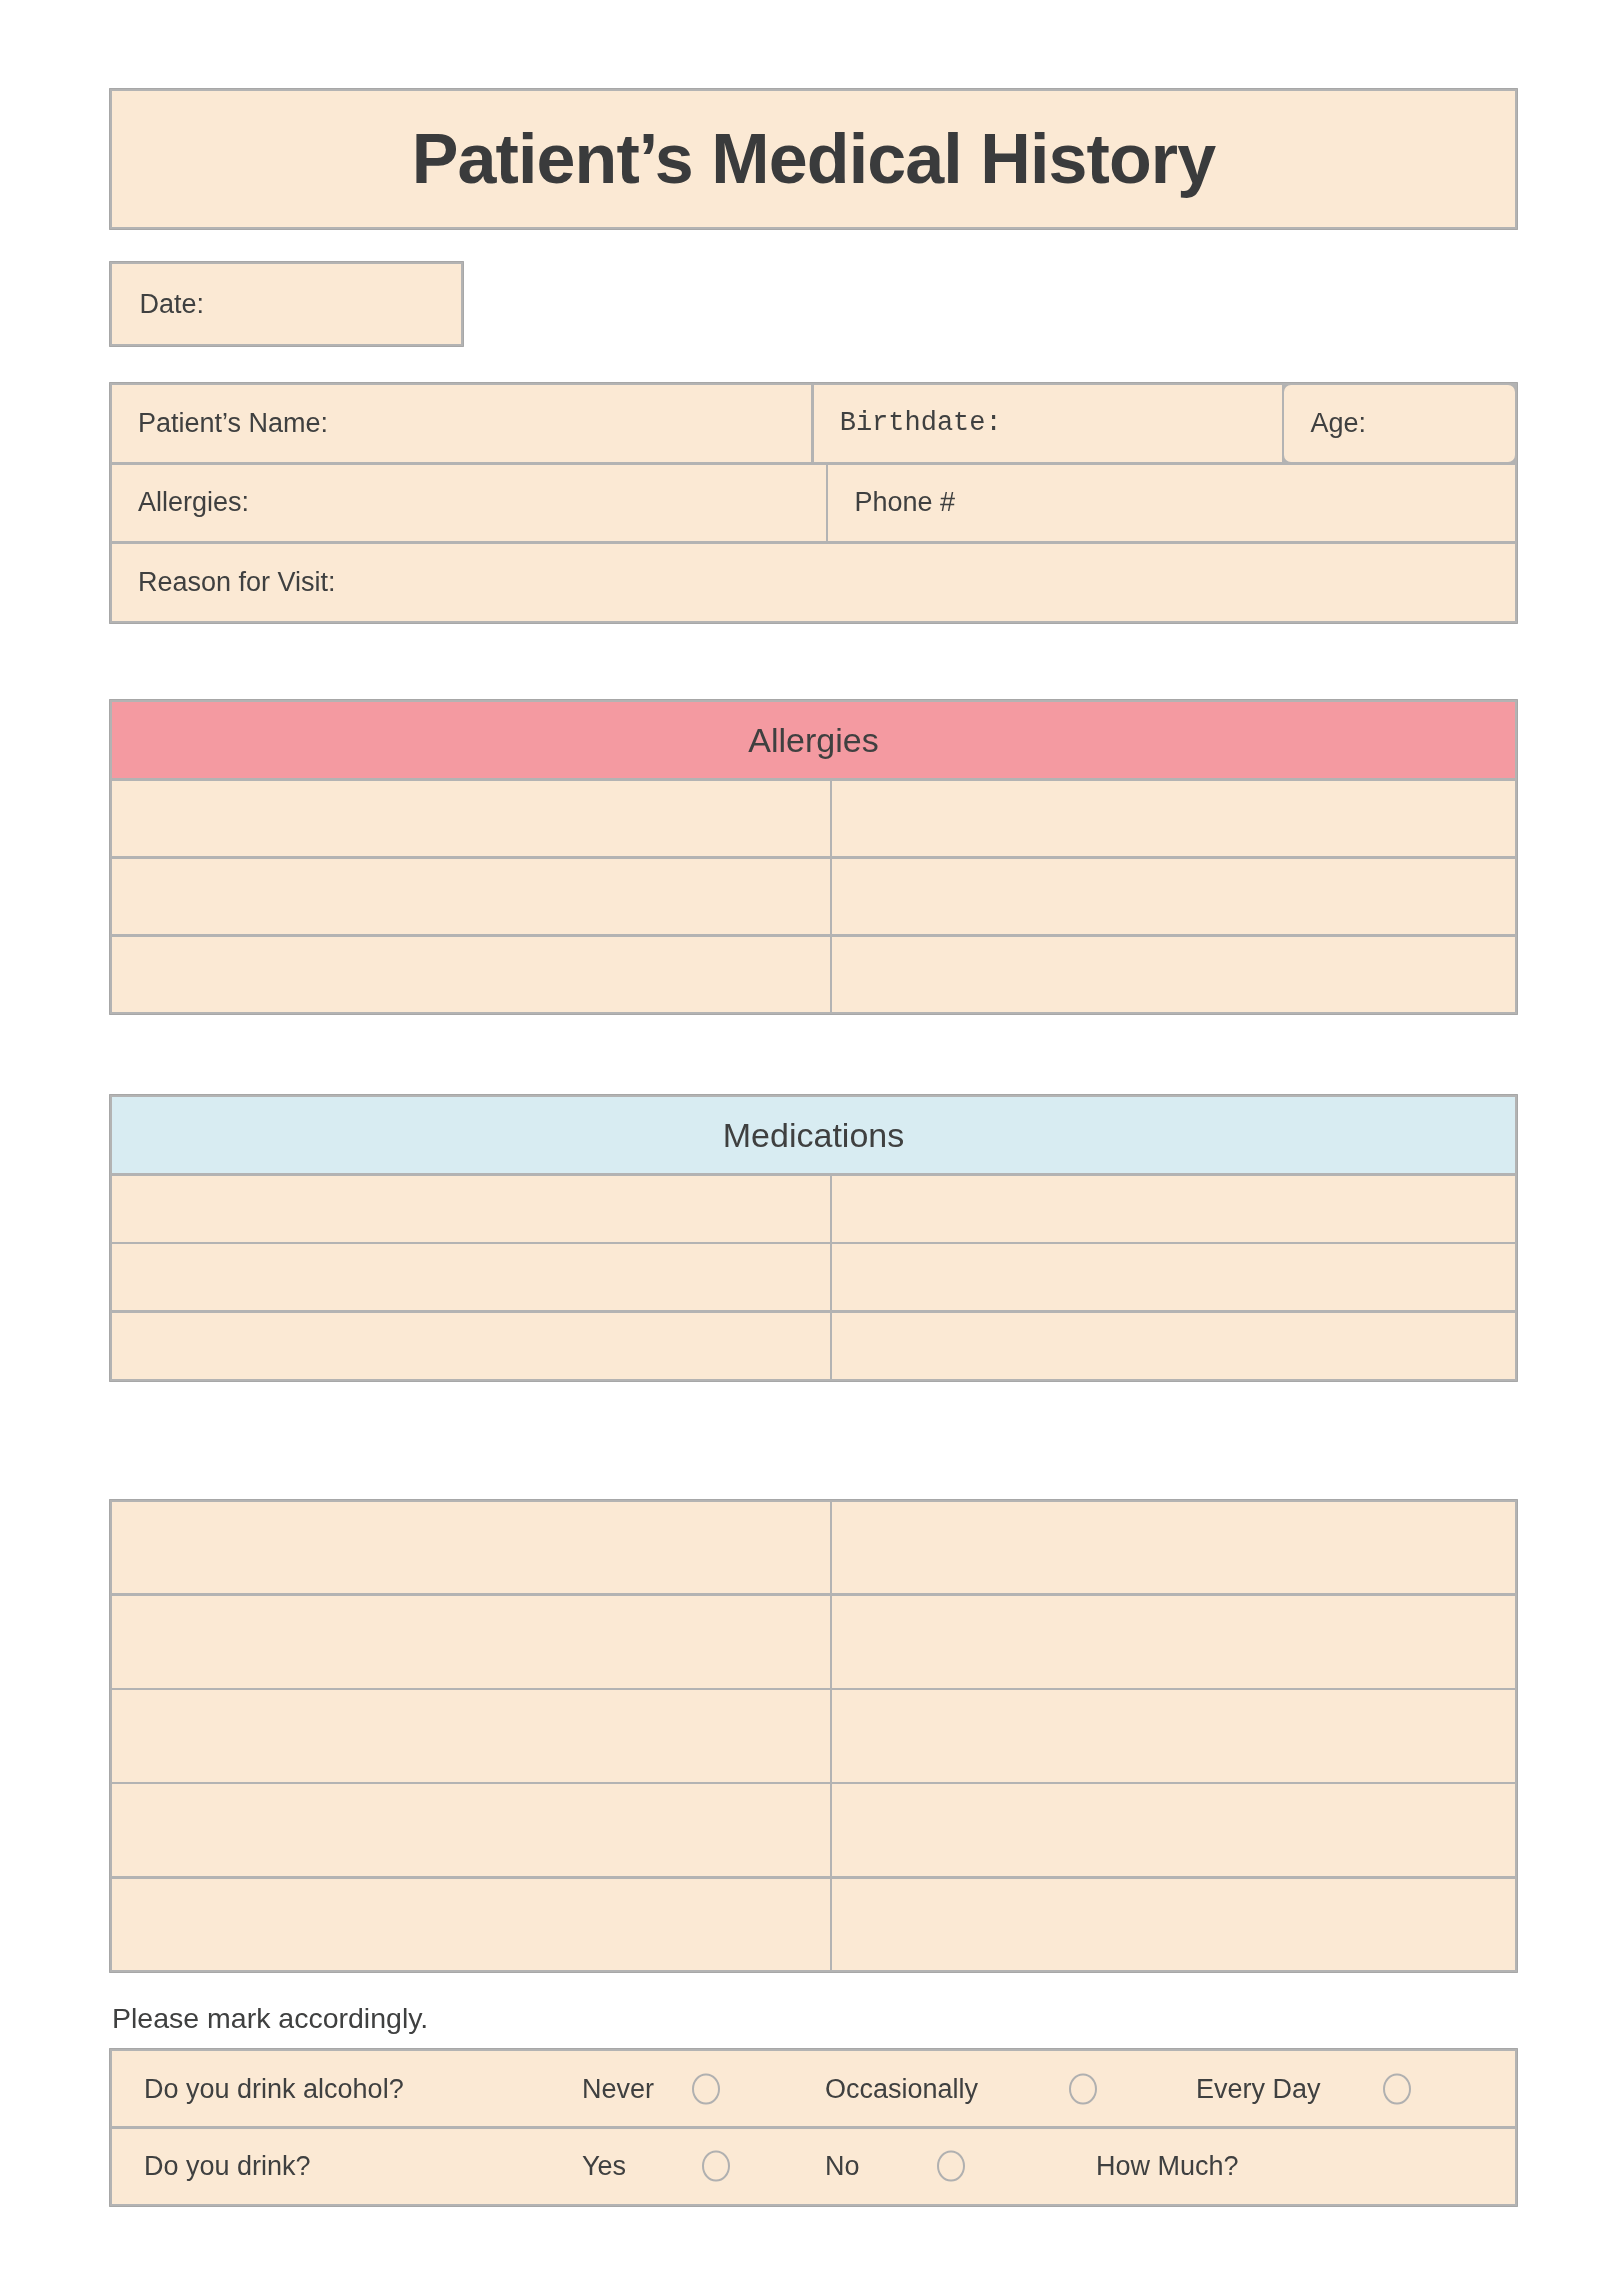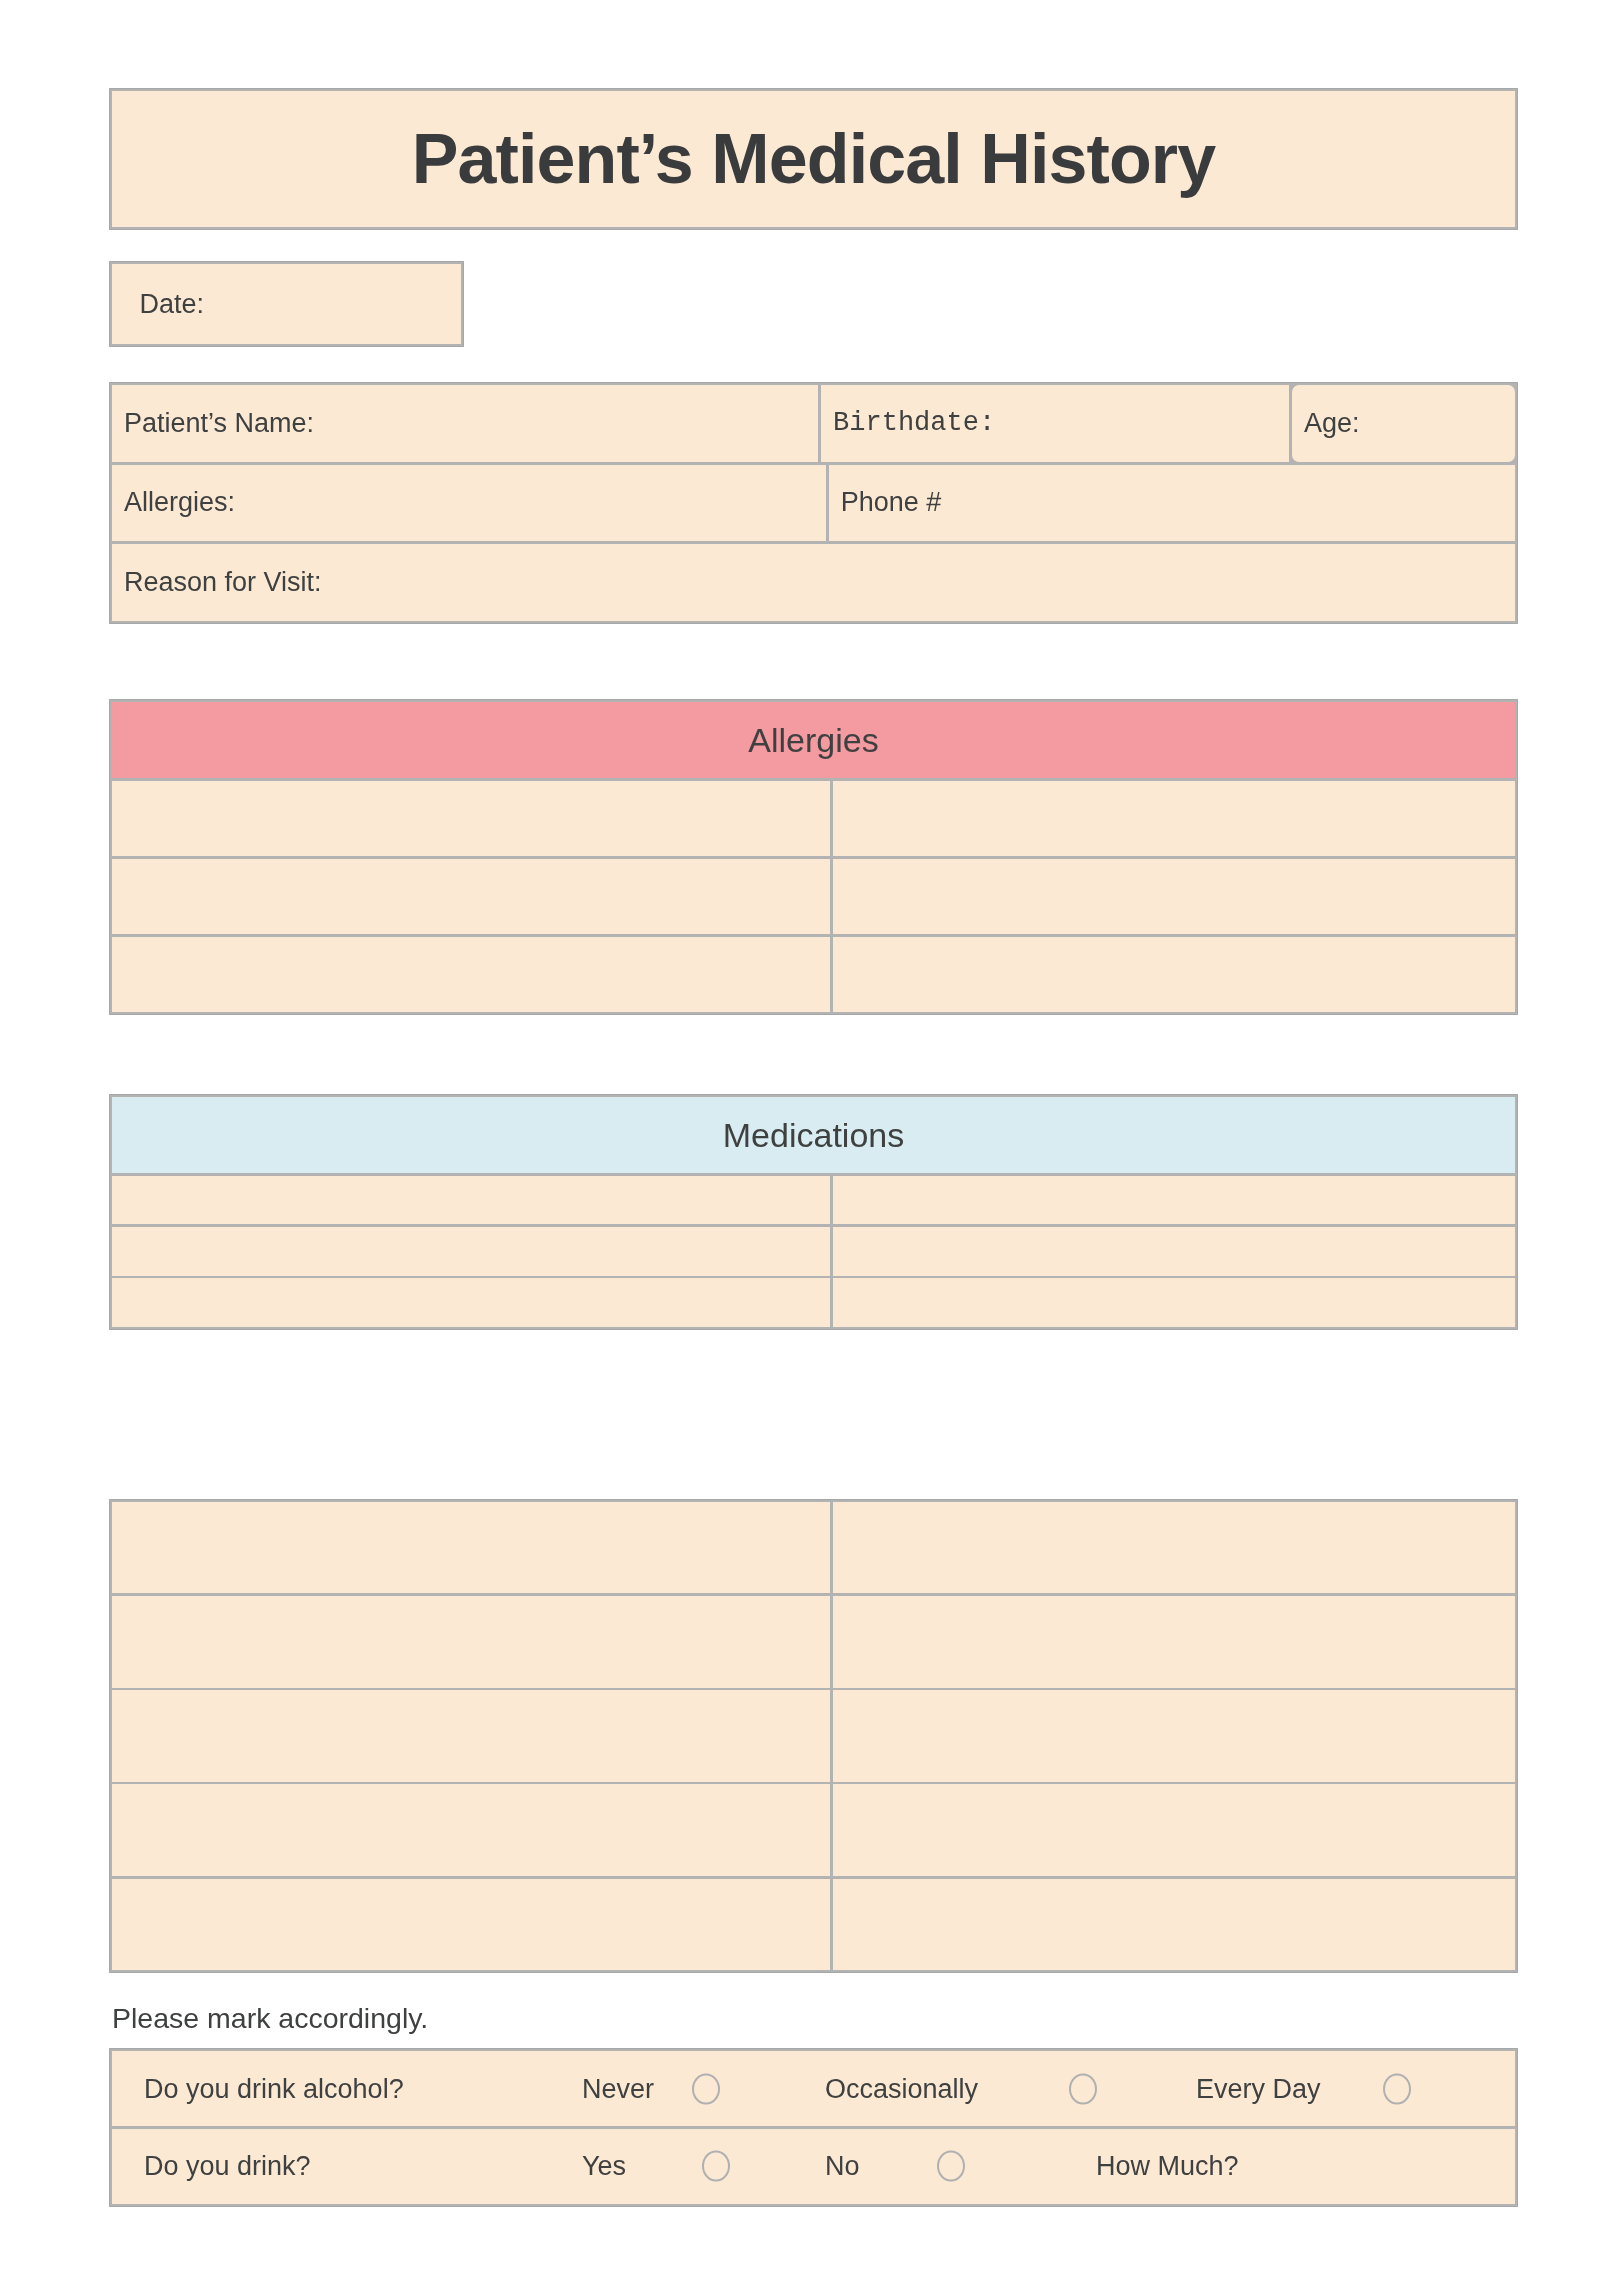--- a/index.html
+++ b/index.html
@@ -46,35 +46,35 @@
     position:absolute;left:110px;width:1407px;
     background:var(--table-line);
     border:2.8px solid var(--table-line);
     box-shadow:0 0 0 0.9px #9e9e9e;
     display:flex;flex-direction:column;gap:2.8px;
   }
   .trow{display:flex;gap:2.8px;flex:1 1 0;min-height:0;}
   .cell{
     background:var(--cell-fill);
     display:flex;align-items:center;
-    padding-left:12px;
+    padding-left:26px;
     font-size:27px;color:var(--text-ink);
     overflow:hidden;white-space:nowrap;
   }
   .thead{
     flex:0 0 76px;
     display:flex;align-items:center;justify-content:center;
     font-size:34px;color:var(--text-ink);
   }
   .thead.pink{background:var(--allergies-header);}
   .thead.blue{background:var(--medications-header);}
   .thead.yellow{background:var(--history-header);}
   #patient-table{top:383px;height:240px;}
   #allergies-table{top:700px;height:314px;}
-  #medications-table{top:1095px;height:234px;}
+  #medications-table{top:1095px;height:286px;}
   #history-table{top:1500px;height:472px;}
   #questions-table{top:2049px;height:157px;}
   
   .w-name{flex:51.0 1 0;}
   .w-birth{flex:33.5 1 0;font-family:Liberation Mono, monospace;}
   .w-age{flex:15.5 1 0;border-radius:7px;}
   .w-phys{flex:51.0 1 0;}
   .w-phone{flex:49.0 1 0;}
   .w-full{flex:100 1 0;}
   

